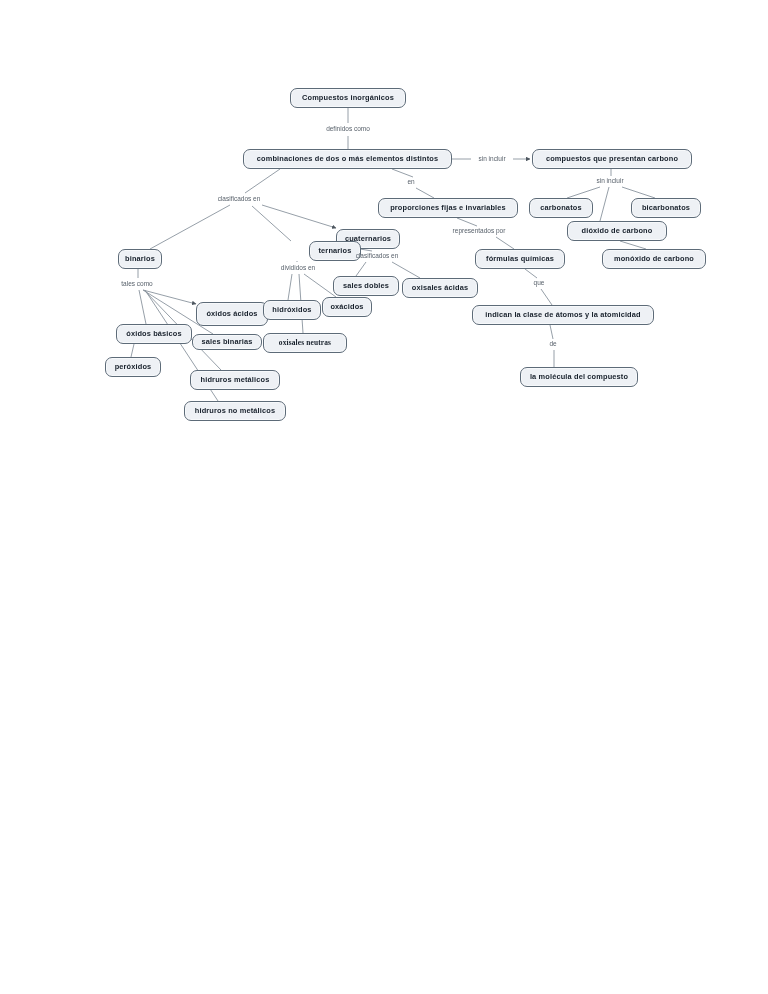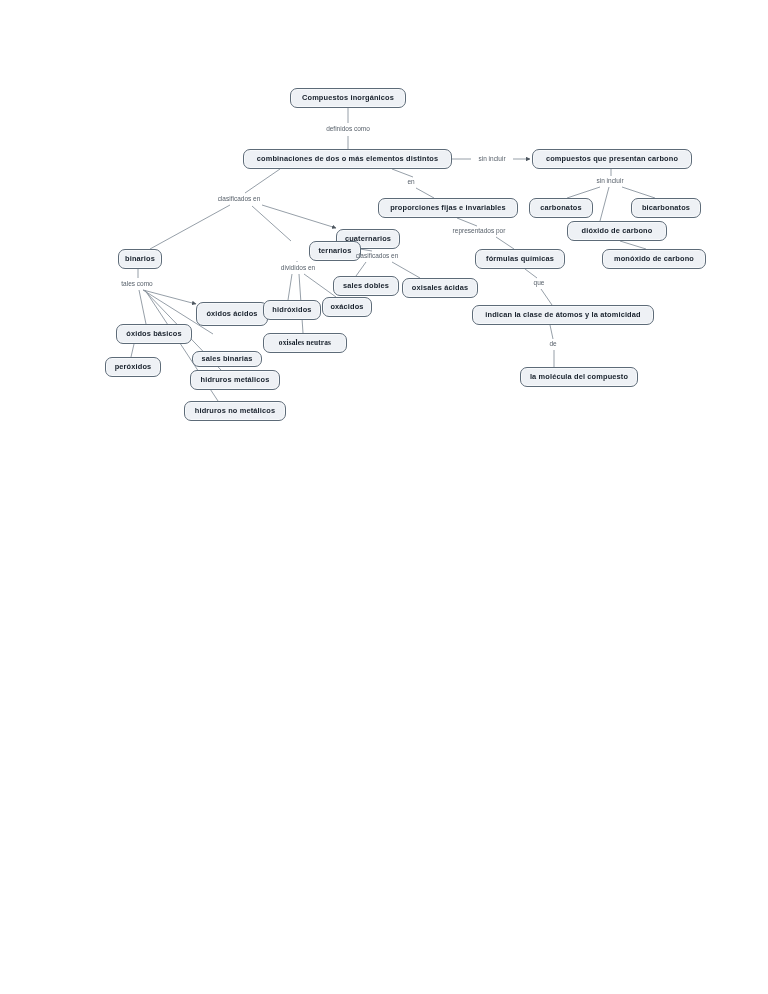--- a/index.html
+++ b/index.html
@@ -120,21 +120,21 @@
       <div class="cmap-node" style="left: 273px; top: 241px; width: 52px; height: 20px; margin-left: 36px;">ternarios</div>
       <div class="cmap-node" style="left: 118px; top: 249px; width: 44px; height: 20px;">binarios</div>
       <div class="cmap-node" style="left: 475px; top: 249px; width: 90px; height: 20px;">fórmulas químicas</div>
       <div class="cmap-node" style="left: 333px; top: 276px; width: 66px; height: 20px;">sales dobles</div>
       <div class="cmap-node" style="left: 402px; top: 278px; width: 76px; height: 20px;">oxisales ácidas</div>
       <div class="cmap-node" style="left: 196px; top: 302px; width: 72px; height: 24px;">óxidos ácidos</div>
       <div class="cmap-node" style="left: 263px; top: 300px; width: 58px; height: 20px;">hidróxidos</div>
       <div class="cmap-node" style="left: 322px; top: 297px; width: 50px; height: 20px;">oxácidos</div>
       <div class="cmap-node" style="left: 472px; top: 305px; width: 182px; height: 20px;">indican la clase de átomos y la atomicidad</div>
       <div class="cmap-node" style="left: 116px; top: 324px; width: 76px; height: 20px;">óxidos básicos</div>
-      <div class="cmap-node" style="left: 192px; top: 334px; width: 70px; height: 16px; margin-top: 17px;">sales binarias</div>
+      <div class="cmap-node" style="left: 192px; top: 334px; width: 70px; height: 16px;">sales binarias</div>
       <div class="cmap-node" style="left: 263px; top: 333px; width: 84px; height: 20px; font-family: Liberation Serif, serif;">oxisales neutras</div>
       <div class="cmap-node" style="left: 105px; top: 357px; width: 56px; height: 20px;">peróxidos</div>
       <div class="cmap-node" style="left: 520px; top: 367px; width: 118px; height: 20px;">la molécula del compuesto</div>
       <div class="cmap-node" style="left: 190px; top: 370px; width: 90px; height: 20px;">hidruros metálicos</div>
       <div class="cmap-node" style="left: 184px; top: 401px; width: 102px; height: 20px;">hidruros no metálicos</div>
     </div>
   <div id="label-group">
       <div class="cmap-link-label" style="left: 348px; top: 129px;">definidos como</div>
       <div class="cmap-link-label" style="left: 492px; top: 159px;">sin incluir</div>
       <div class="cmap-link-label" style="left: 411px; top: 182px;">en</div>

